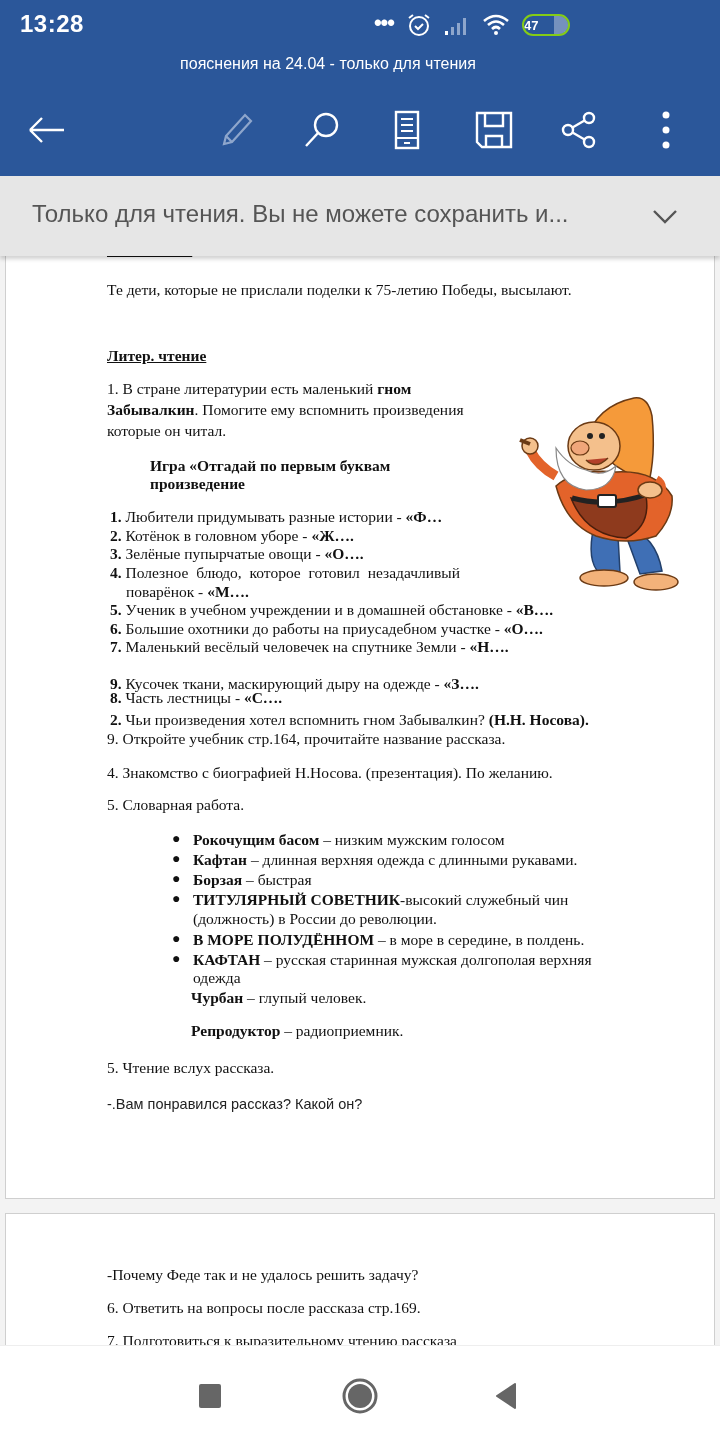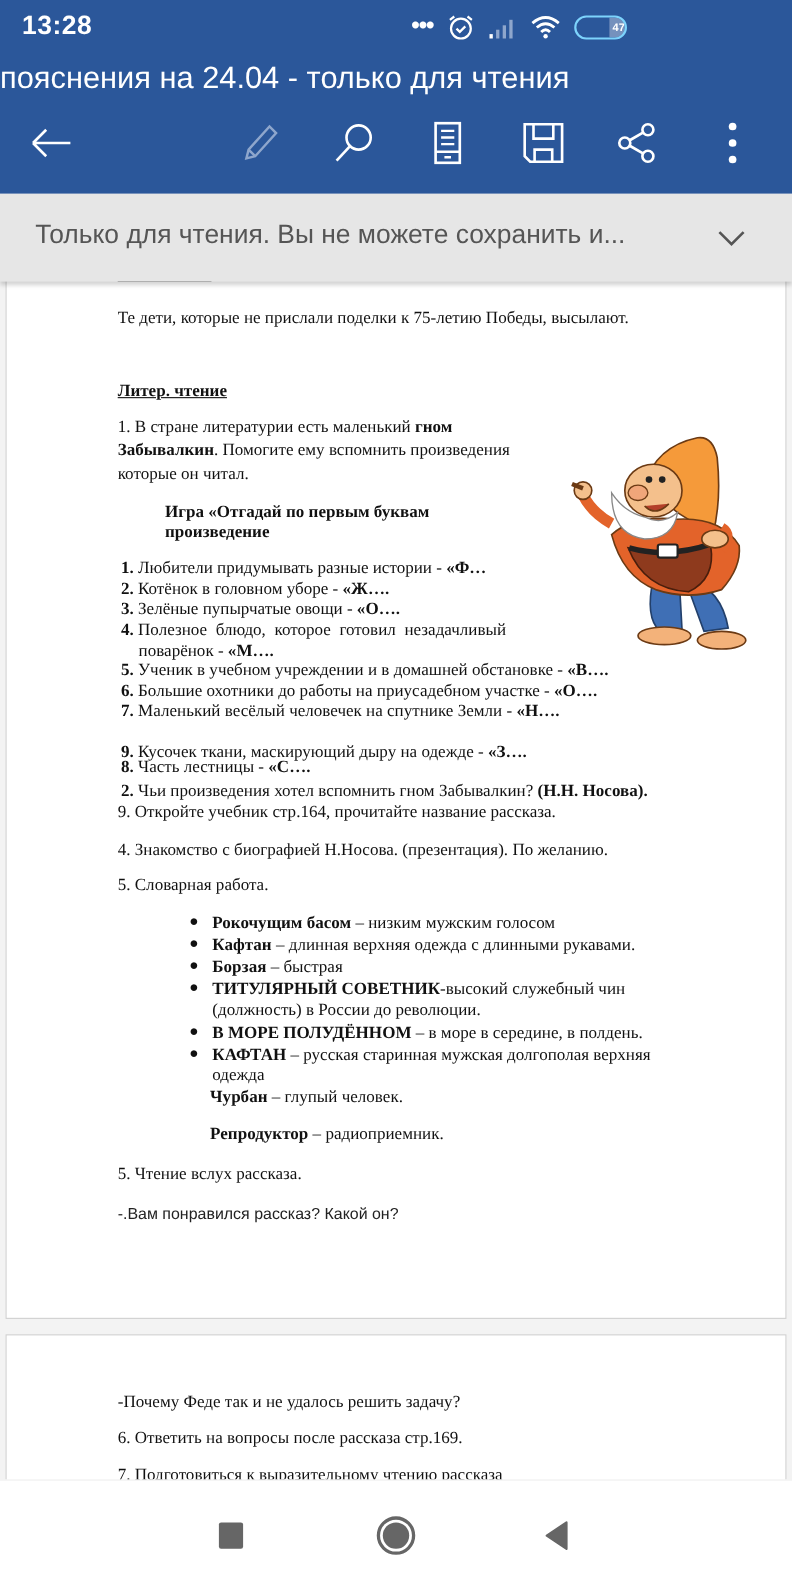--- a/index.html
+++ b/index.html
@@ -5,25 +5,25 @@
   * { box-sizing: border-box; margin: 0; padding: 0; }
   html, body { width: 720px; height: 1440px; overflow: hidden; background: #f3f3f3; }
   body { position: relative; font-family: "Liberation Sans", sans-serif; }
 
   
   .appbar { position: absolute; left: 0; top: 0; width: 720px; height: 176px; background: #2b579a; color: #fff; z-index: 5; }
   .status { position: absolute; left: 0; top: 0; width: 588px; height: 50px; }
   .status .time { position: absolute; left: 20px; top: 10px; font-size: 24px; font-weight: bold; letter-spacing: 0.5px; }
   .status .icons { position: absolute; right: 18px; top: 10px; display: flex; align-items: center; gap: 12px; height: 30px; }
   .dots { font-size: 22px; font-weight: bold; letter-spacing: -1px; line-height: 18px; margin-top: -4px; }
-  .battery { width: 48px; height: 22px; border: 2px solid #7dd3fc; border-radius: 11px; position: relative; display: flex; align-items: center; justify-content: flex-end; font-size: 10px; font-weight: bold; overflow: hidden; }
+  .battery { width: 48px; height: 22px; border: 2px solid #84cc16; border-radius: 11px; position: relative; display: flex; align-items: center; justify-content: flex-start; font-size: 13px; font-weight: bold; overflow: hidden; }
   .battery .fill { position: absolute; right: 0; top: 0; bottom: 0; width: 14px; background: rgba(255,255,255,0.35); }
   .battery span { position: relative; }
 
-  .doc-title { position: absolute; left: 0; top: 55px; width: 656px; text-align: left; font-size: 28px; color: #fff; }
+  .doc-title { position: absolute; left: 0; top: 55px; width: 656px; text-align: center; font-size: 16px; color: #fff; }
 
   .toolbar { position: absolute; left: 0; top: 100px; width: 720px; height: 60px; }
   .tb-btn { position: absolute; top: 8px; width: 44px; height: 44px; display: flex; align-items: center; justify-content: center; cursor: pointer; }
 
   
   .banner { position: absolute; left: 0; top: 176px; width: 720px; height: 80px; background: #e6e6e6; box-shadow: 0 3px 4px rgba(0,0,0,0.18); z-index: 4; }
   .banner .txt { position: absolute; left: 32px; top: 24px; font-size: 24px; color: #555; white-space: nowrap; }
   .banner .chev { position: absolute; right: 40px; top: 26px; width: 30px; height: 30px; cursor: pointer; }
 
   

